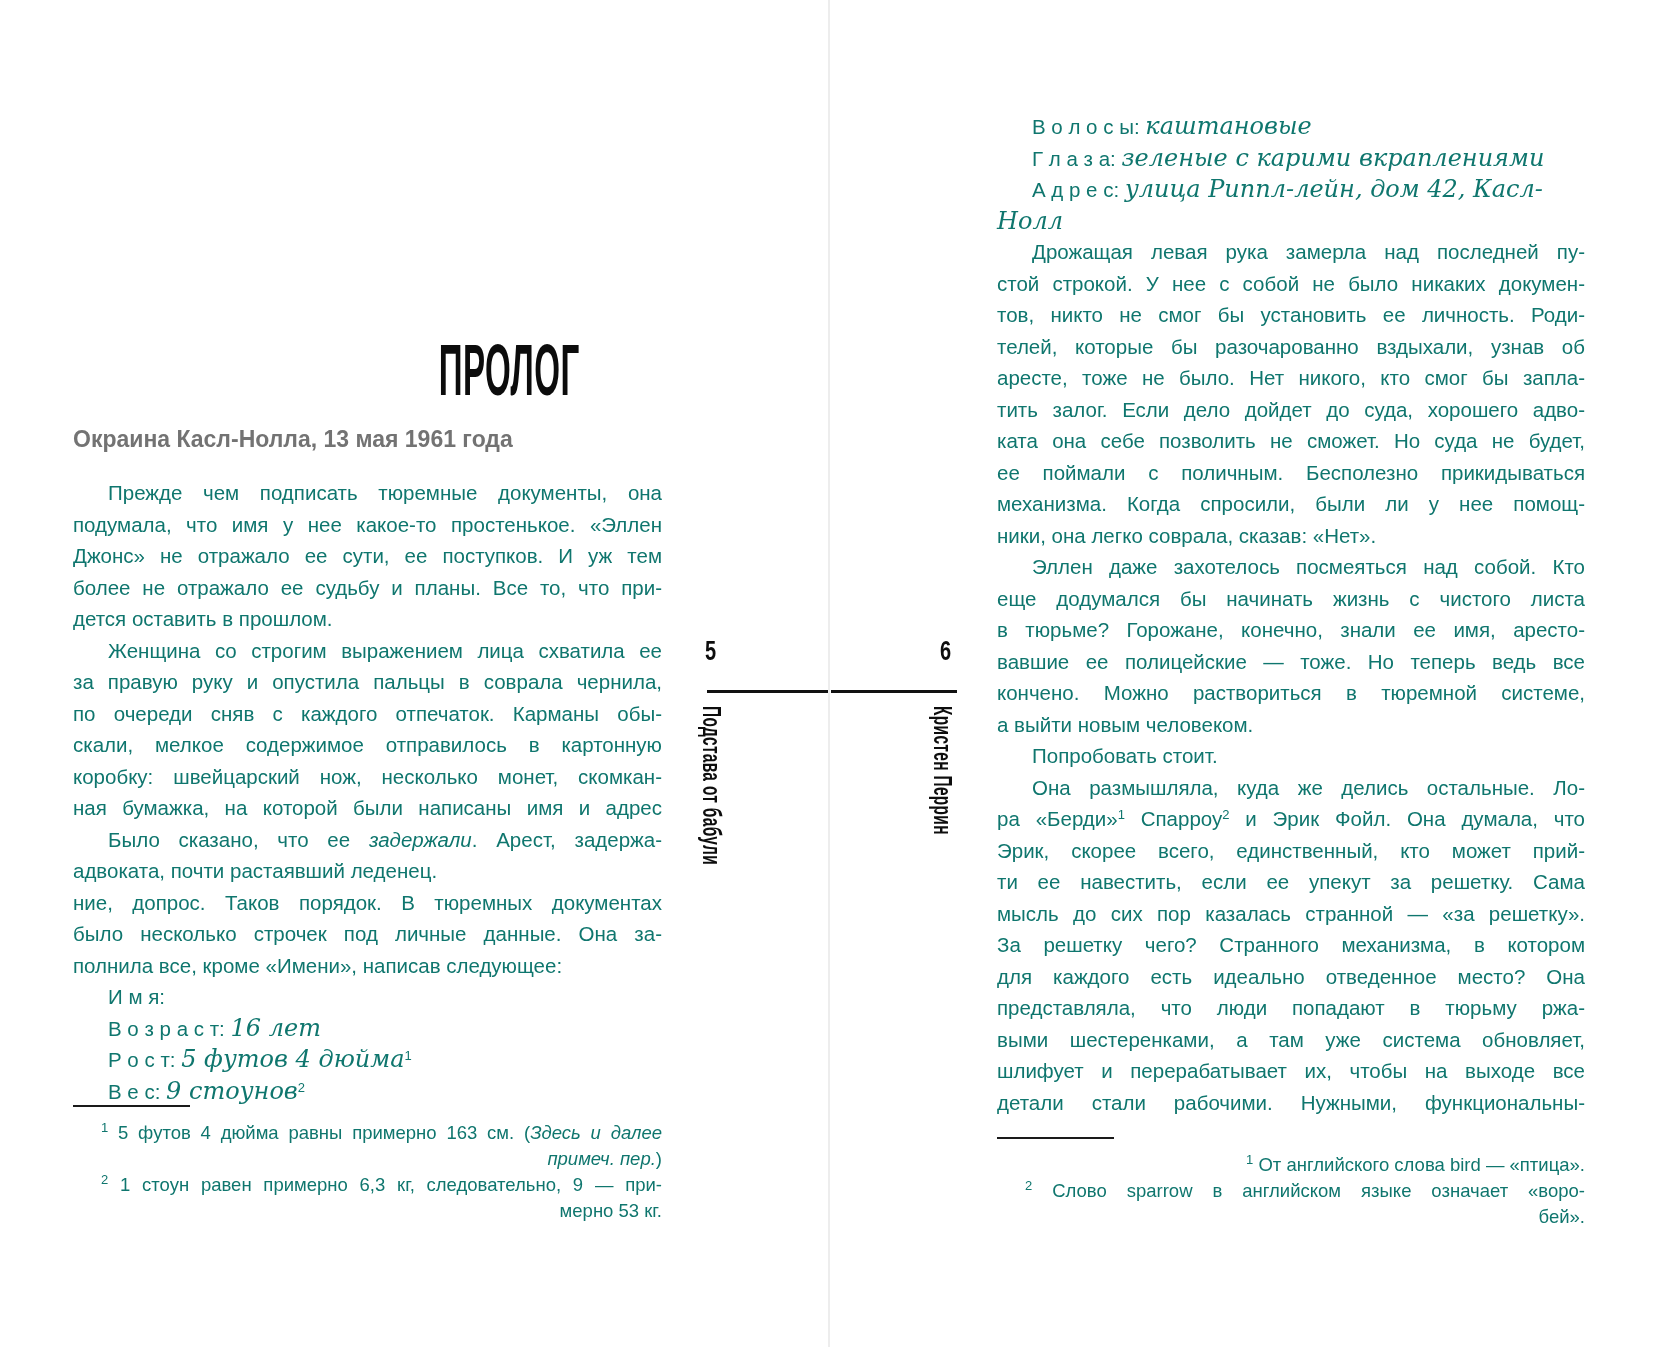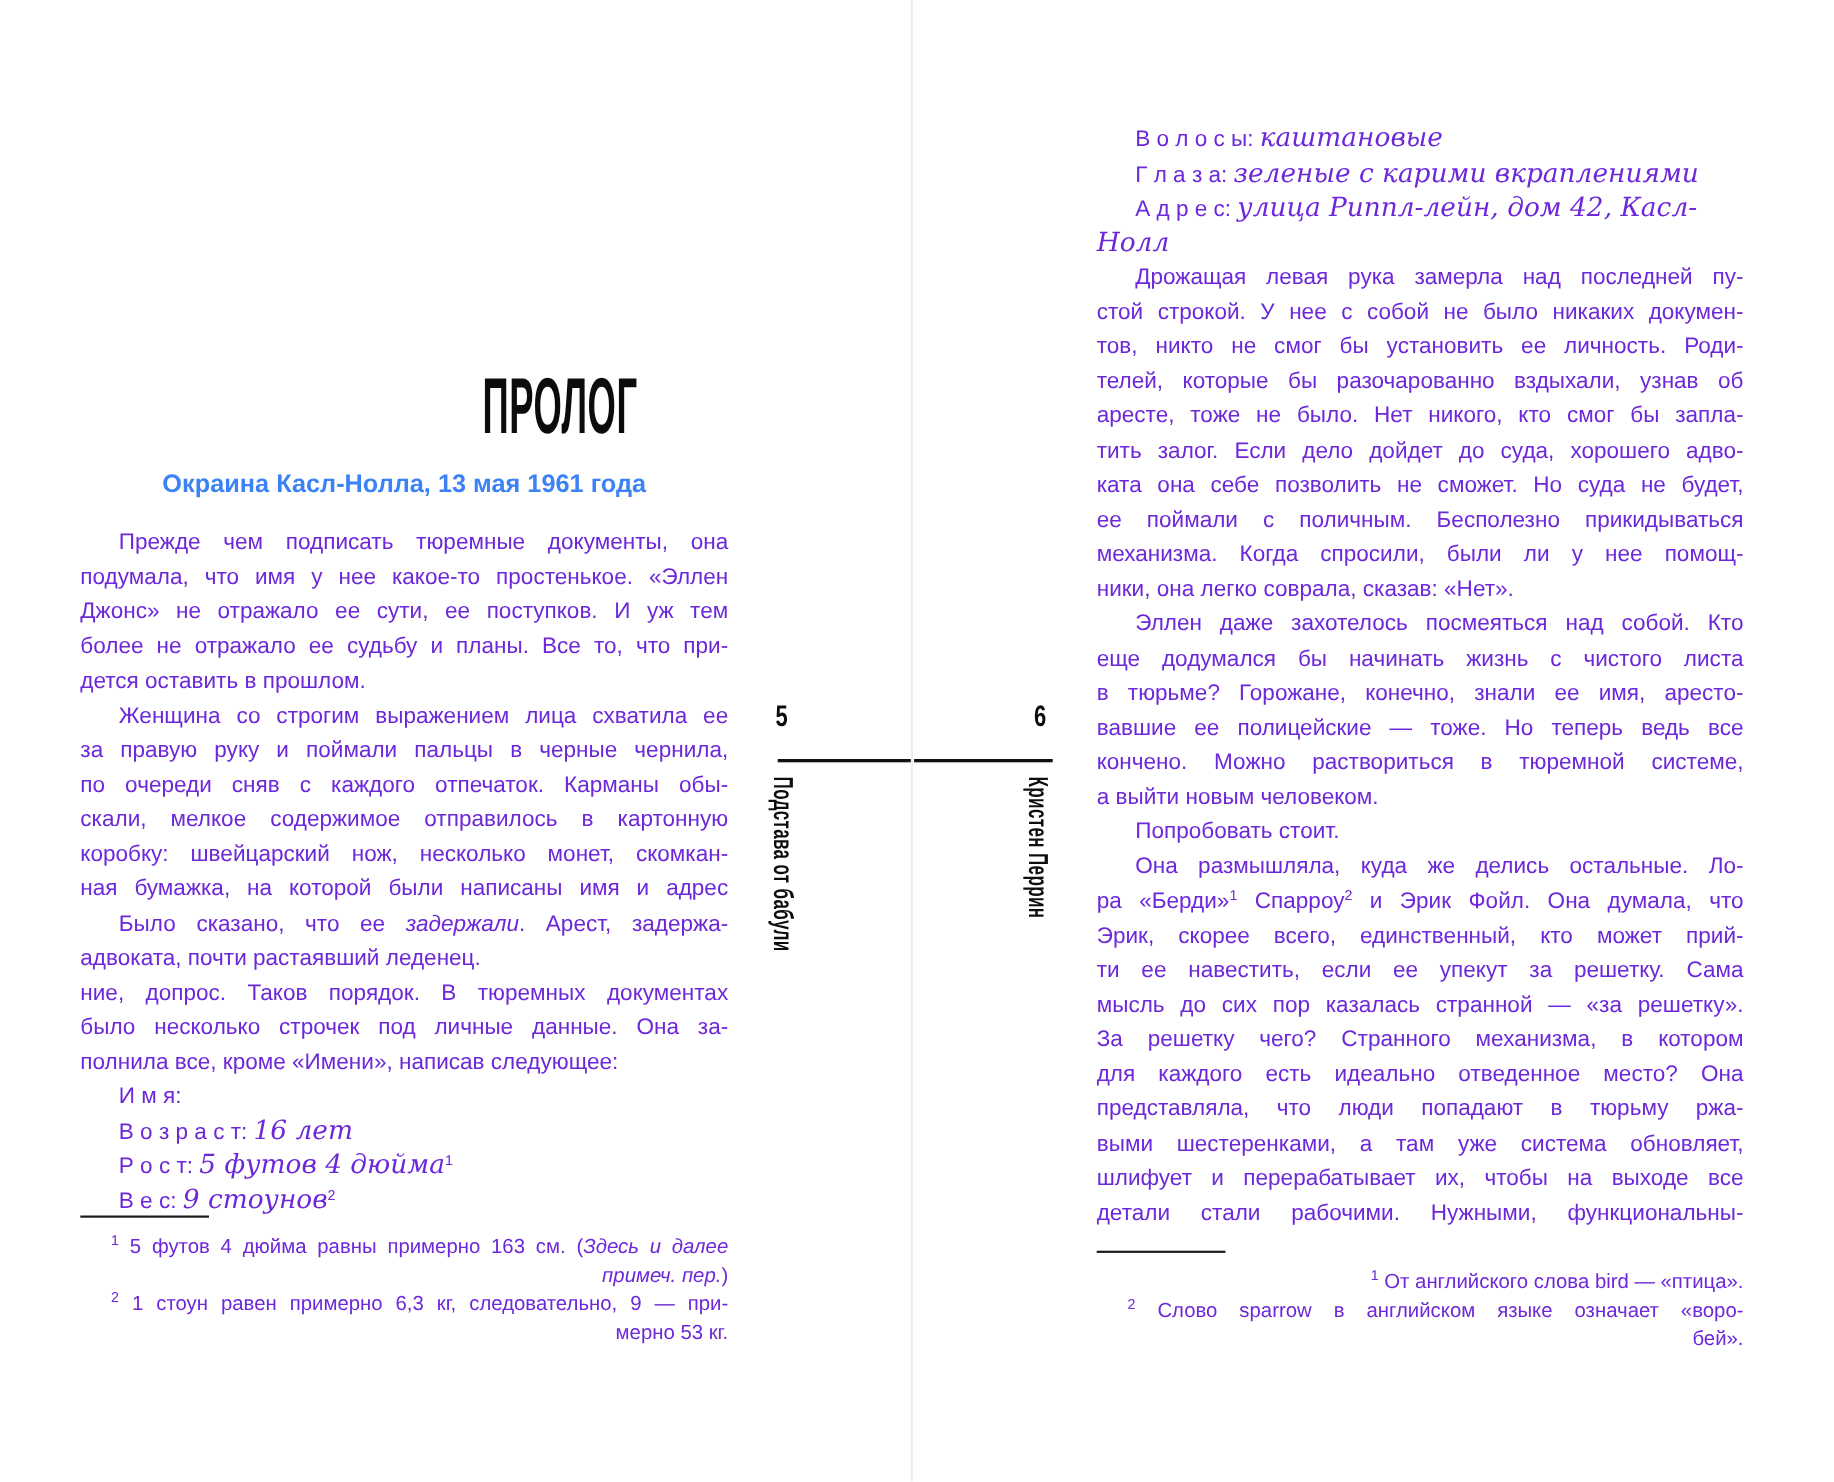--- a/index.html
+++ b/index.html
@@ -25,29 +25,29 @@
   .chapter-title { left: 0; top: 334px; width: 100%; text-align: right; }
   .chapter-title .squeeze {
     display: inline-block;
     font-size: 72px; font-weight: 800; line-height: 1;
     transform: scaleX(0.46); transform-origin: 50% 50%;
     letter-spacing: 1px; color: #0c0c0c;
     font-family: "Liberation Sans", sans-serif;
   }
   .dateline {
     left: 0; top: 426px; width: 100%;
-    text-align: center; font-size: 23px; font-weight: bold; color: #3b82f6;
+    text-align: left; font-size: 23px; font-weight: bold; color: #737373;
   }
 
   
   .lines { position: absolute; left: 0; width: 100%; }
   .bl { top: 477px; }
   .line {
     height: 31.5px; line-height: 31.5px;
-    font-size: 20.5px; color: #6d28d9;
+    font-size: 20.5px; color: #0f766e;
     text-align: left;
   }
   .line.j { text-align: justify; text-align-last: justify; }
   .line.ind { text-indent: 35px; }
   .it { font-style: italic; }
   .scr {
     font-family: "DejaVu Serif", serif;
     font-style: italic;
     font-size: 24px; line-height: 1;
   }
@@ -98,21 +98,21 @@
   </div>
   <div class="abs dateline">Окраина Касл-Нолла, 13 мая 1961 года</div>
 
   <div class="lines bl" id="left-body">
       <div class="line j ind">Прежде чем подписать тюремные документы, она</div>
       <div class="line j">подумала, что имя у нее какое-то простенькое. «Эллен</div>
       <div class="line j">Джонс» не отражало ее сути, ее поступков. И уж тем</div>
       <div class="line j">более не отражало ее судьбу и планы. Все то, что при-</div>
       <div class="line">дется оставить в прошлом.</div>
       <div class="line j ind">Женщина со строгим выражением лица схватила ее</div>
-      <div class="line j">за правую руку и поймали пальцы в черные чернила,</div>
+      <div class="line j">за правую руку и опустила пальцы в соврала чернила,</div>
       <div class="line j">по очереди сняв с каждого отпечаток. Карманы обы-</div>
       <div class="line j">скали, мелкое содержимое отправилось в картонную</div>
       <div class="line j">коробку: швейцарский нож, несколько монет, скомкан-</div>
       <div class="line j">ная бумажка, на которой были написаны имя и адрес</div>
       <div class="line j ind">Было сказано, что ее <span class="it">задержали</span>. Арест, задержа-</div>
       <div class="line">адвоката, почти растаявший леденец.</div>
       <div class="line j">ние, допрос. Таков порядок. В тюремных документах</div>
       <div class="line j">было несколько строчек под личные данные. Она за-</div>
       <div class="line">полнила все, кроме «Имени», написав следующее:</div>
       <div class="line ind">И м я:</div>

